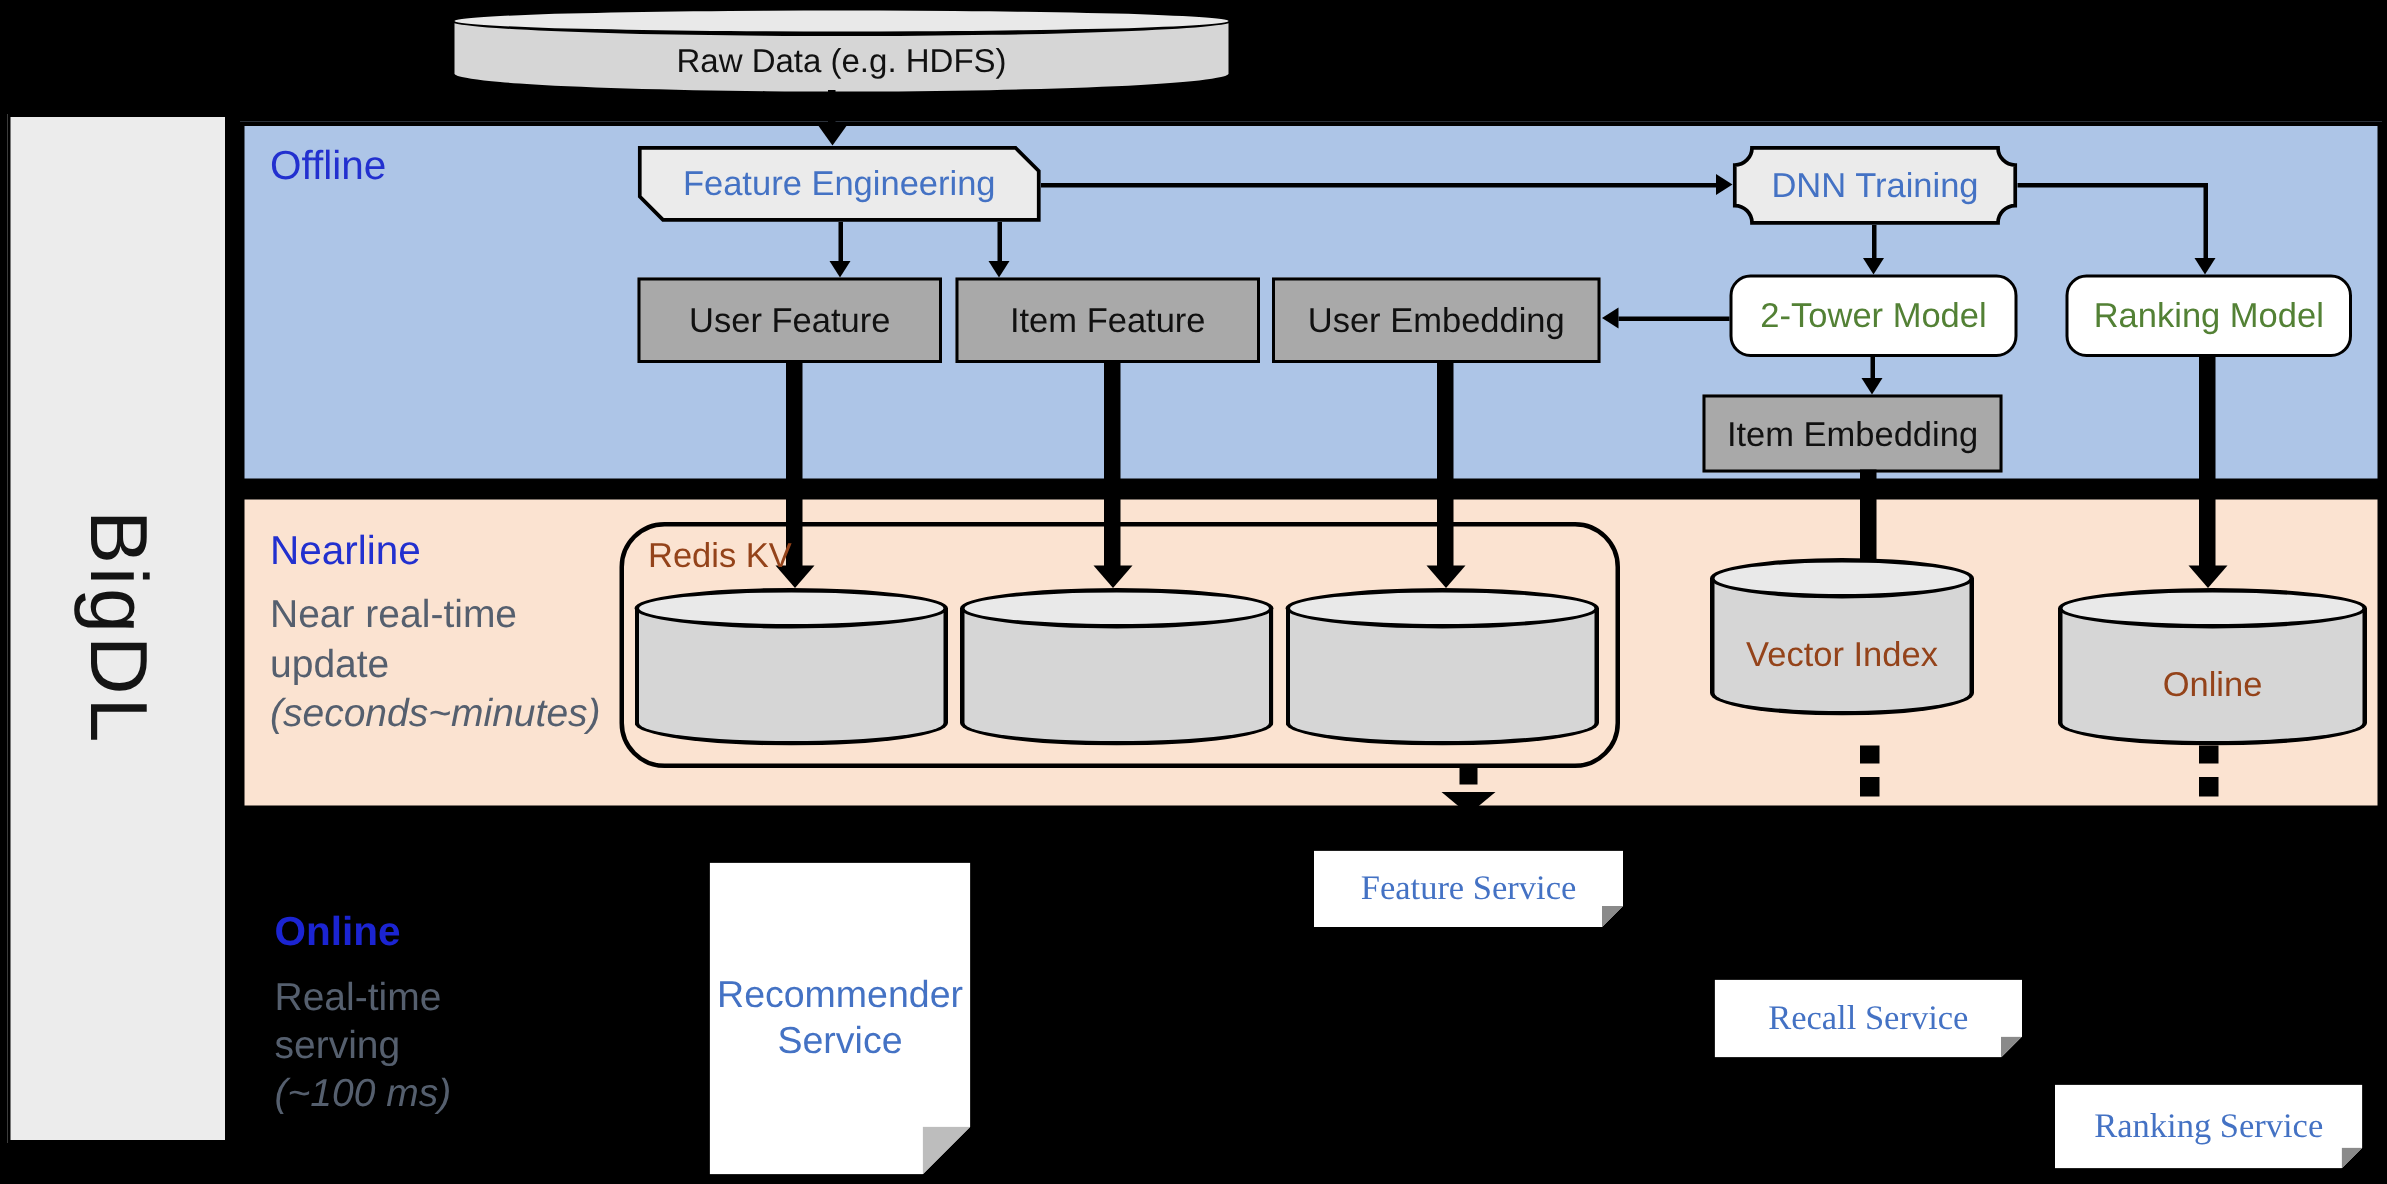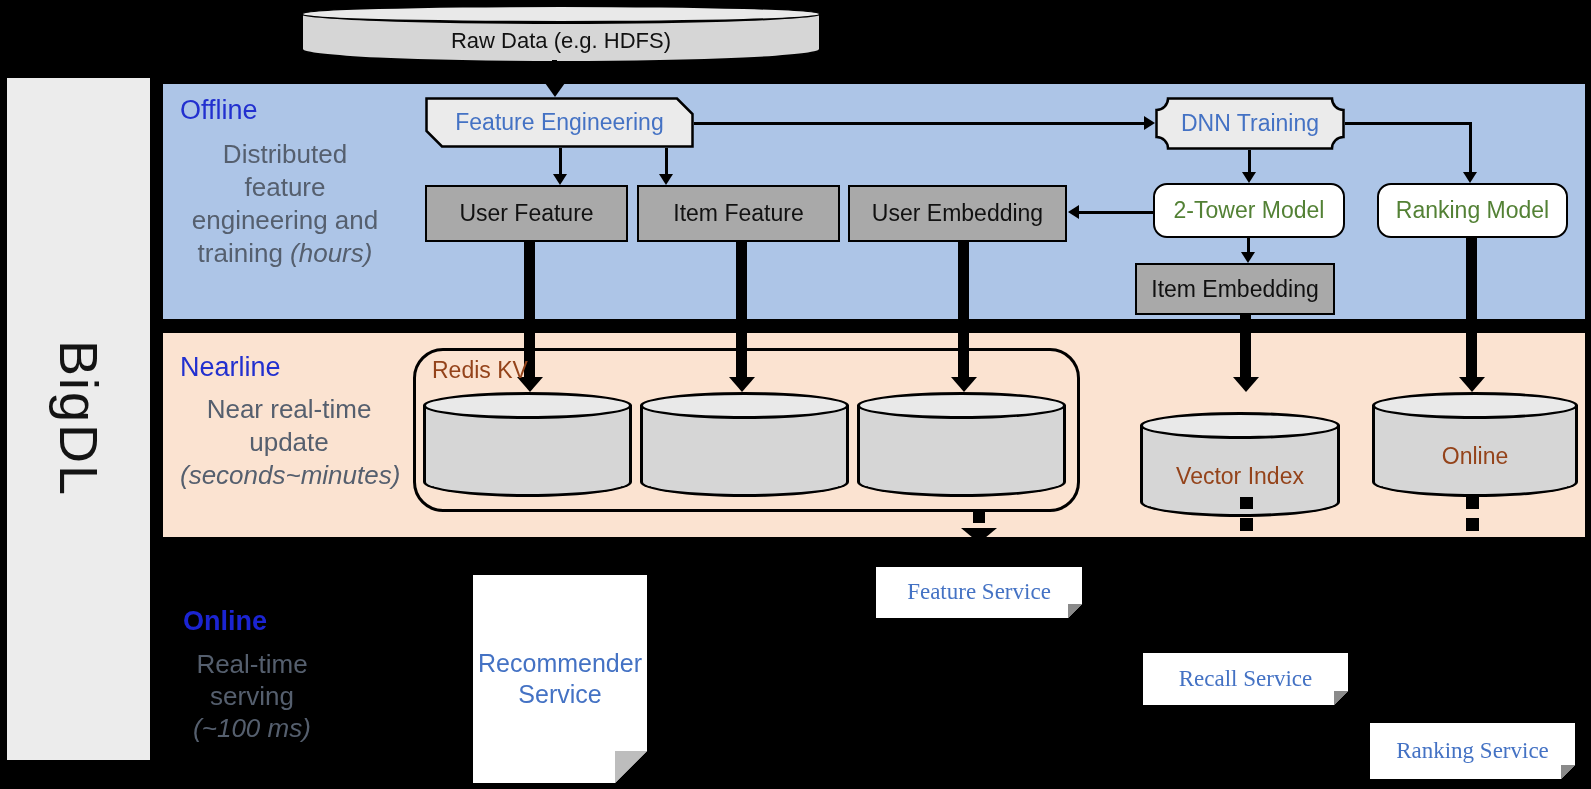--- a/index.html
+++ b/index.html
@@ -1,19 +1,19 @@
 <!DOCTYPE html>
 <html><head>
 <meta charset="utf-8">
 <style>
   html,body{margin:0;padding:0;background:#000;}
   *{box-sizing:border-box;}
   .canvas{position:relative;width:1591px;height:789px;background:#000;overflow:hidden;
           font-family:"Liberation Sans","DejaVu Sans",sans-serif;}
-  .abs{position:absolute;text-align:center;}
+  .abs{position:absolute;}
   .lbl{display:flex;align-items:center;justify-content:center;text-align:center;line-height:1.15;}
 
   
   .section{position:absolute;border:3px solid #000;}
   .sec-offline{background:#adc5e7;}
   .sec-nearline{background:#fbe3d1;}
   .sec-title{font-size:27px;color:#2230cf;}
   .sec-title.bold{font-weight:bold;color:#1b24d2;}
   .sec-desc{font-size:26px;color:#555f6e;line-height:33px;}
 
@@ -75,24 +75,20 @@
     <div class="brand-text">BigDL</div>
   </div>
 
   <div class="cyl" style="left:300px;top:4px;width:522px;height:60px;">
     <div class="cyl-body" style="top:10px;"></div>
     <div class="cyl-top" style="height:20px;"></div>
     <div class="lbl" style="top:16px;bottom:2px;font-size:22px;color:#111;">Raw Data (e.g. HDFS)</div>
   </div>
 
   <div class="abs sec-title" style="left:180px;top:95px;">Offline</div>
-  <div class="abs sec-desc" style="left:180px;top:138px;width:210px;">
-    <span>Distributed feature engineering and training</span>
-    <i>(hours)</i>
-  </div>
 
   <div class="abs sec-title" style="left:180px;top:352px;">Nearline</div>
   <div class="abs sec-desc" style="left:180px;top:393px;width:218px;">
     <span>Near real-time update</span>
     <i>(seconds~minutes)</i>
   </div>
 
   <div class="abs sec-title bold" style="left:183px;top:606px;">Online</div>
   <div class="abs sec-desc" style="left:183px;top:648px;width:138px;line-height:32px;">
     <span>Real-time serving</span>
@@ -185,21 +181,21 @@
   </div>
   <div class="cyl" style="left:640px;top:392px;width:209px;height:105px;">
     <div class="cyl-body" style="top:13px;"></div>
     <div class="cyl-top" style="height:27px;"></div>
   </div>
   <div class="cyl" style="left:857px;top:392px;width:209px;height:105px;">
     <div class="cyl-body" style="top:13px;"></div>
     <div class="cyl-top" style="height:27px;"></div>
   </div>
 
-  <div class="cyl" style="left:1140px;top:412px;width:200px;height:105px;">
+  <div class="cyl" style="left:1140px;top:372px;width:176px;height:105px;">
     <div class="cyl-body" style="top:13px;"></div>
     <div class="cyl-top" style="height:27px;"></div>
     <div class="lbl browntext" style="top:36px;height:56px;">Vector Index</div>
   </div>
   <div class="cyl" style="left:1372px;top:392px;width:206px;height:105px;">
     <div class="cyl-body" style="top:13px;"></div>
     <div class="cyl-top" style="height:27px;"></div>
     <div class="lbl browntext" style="top:36px;height:56px;">Online</div>
   </div>
 

